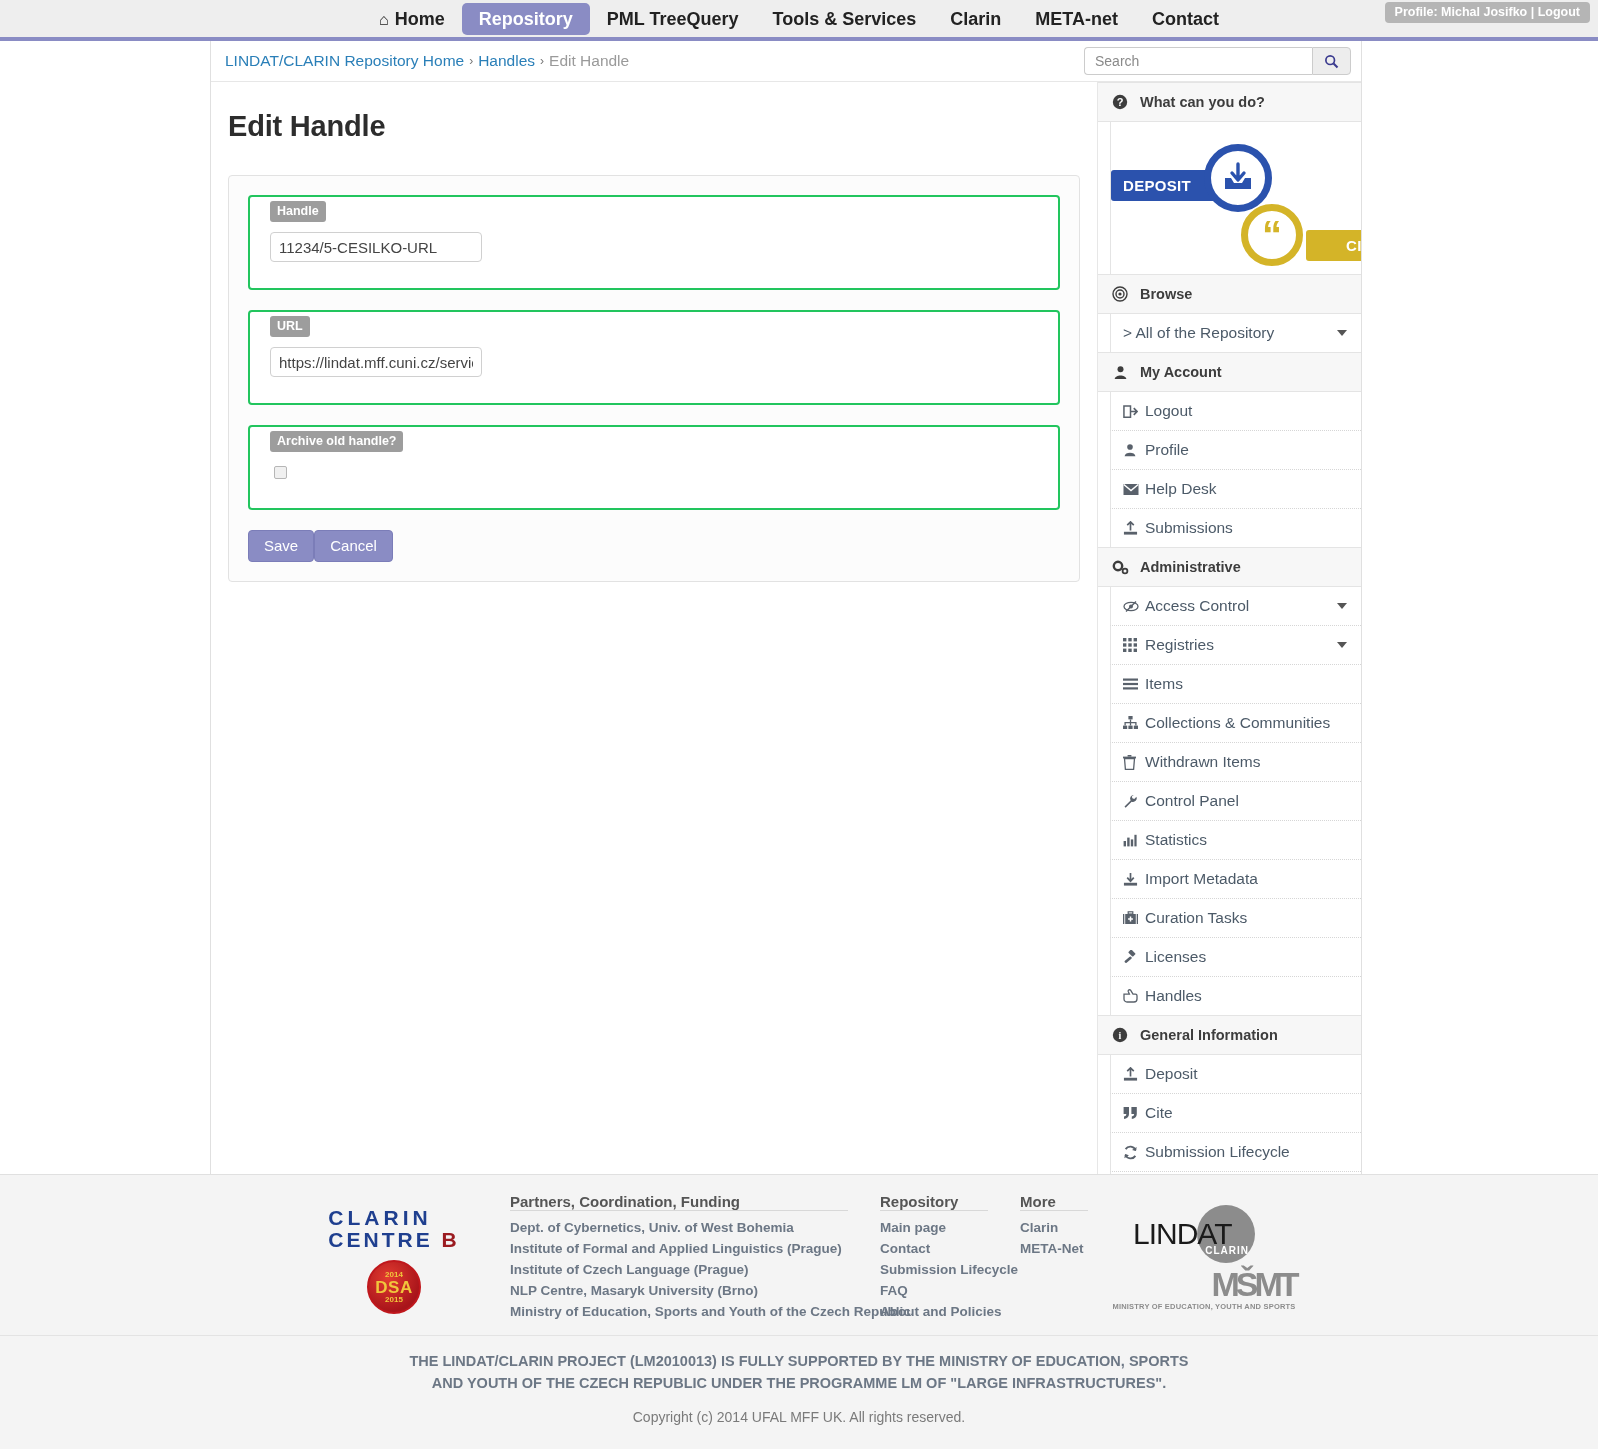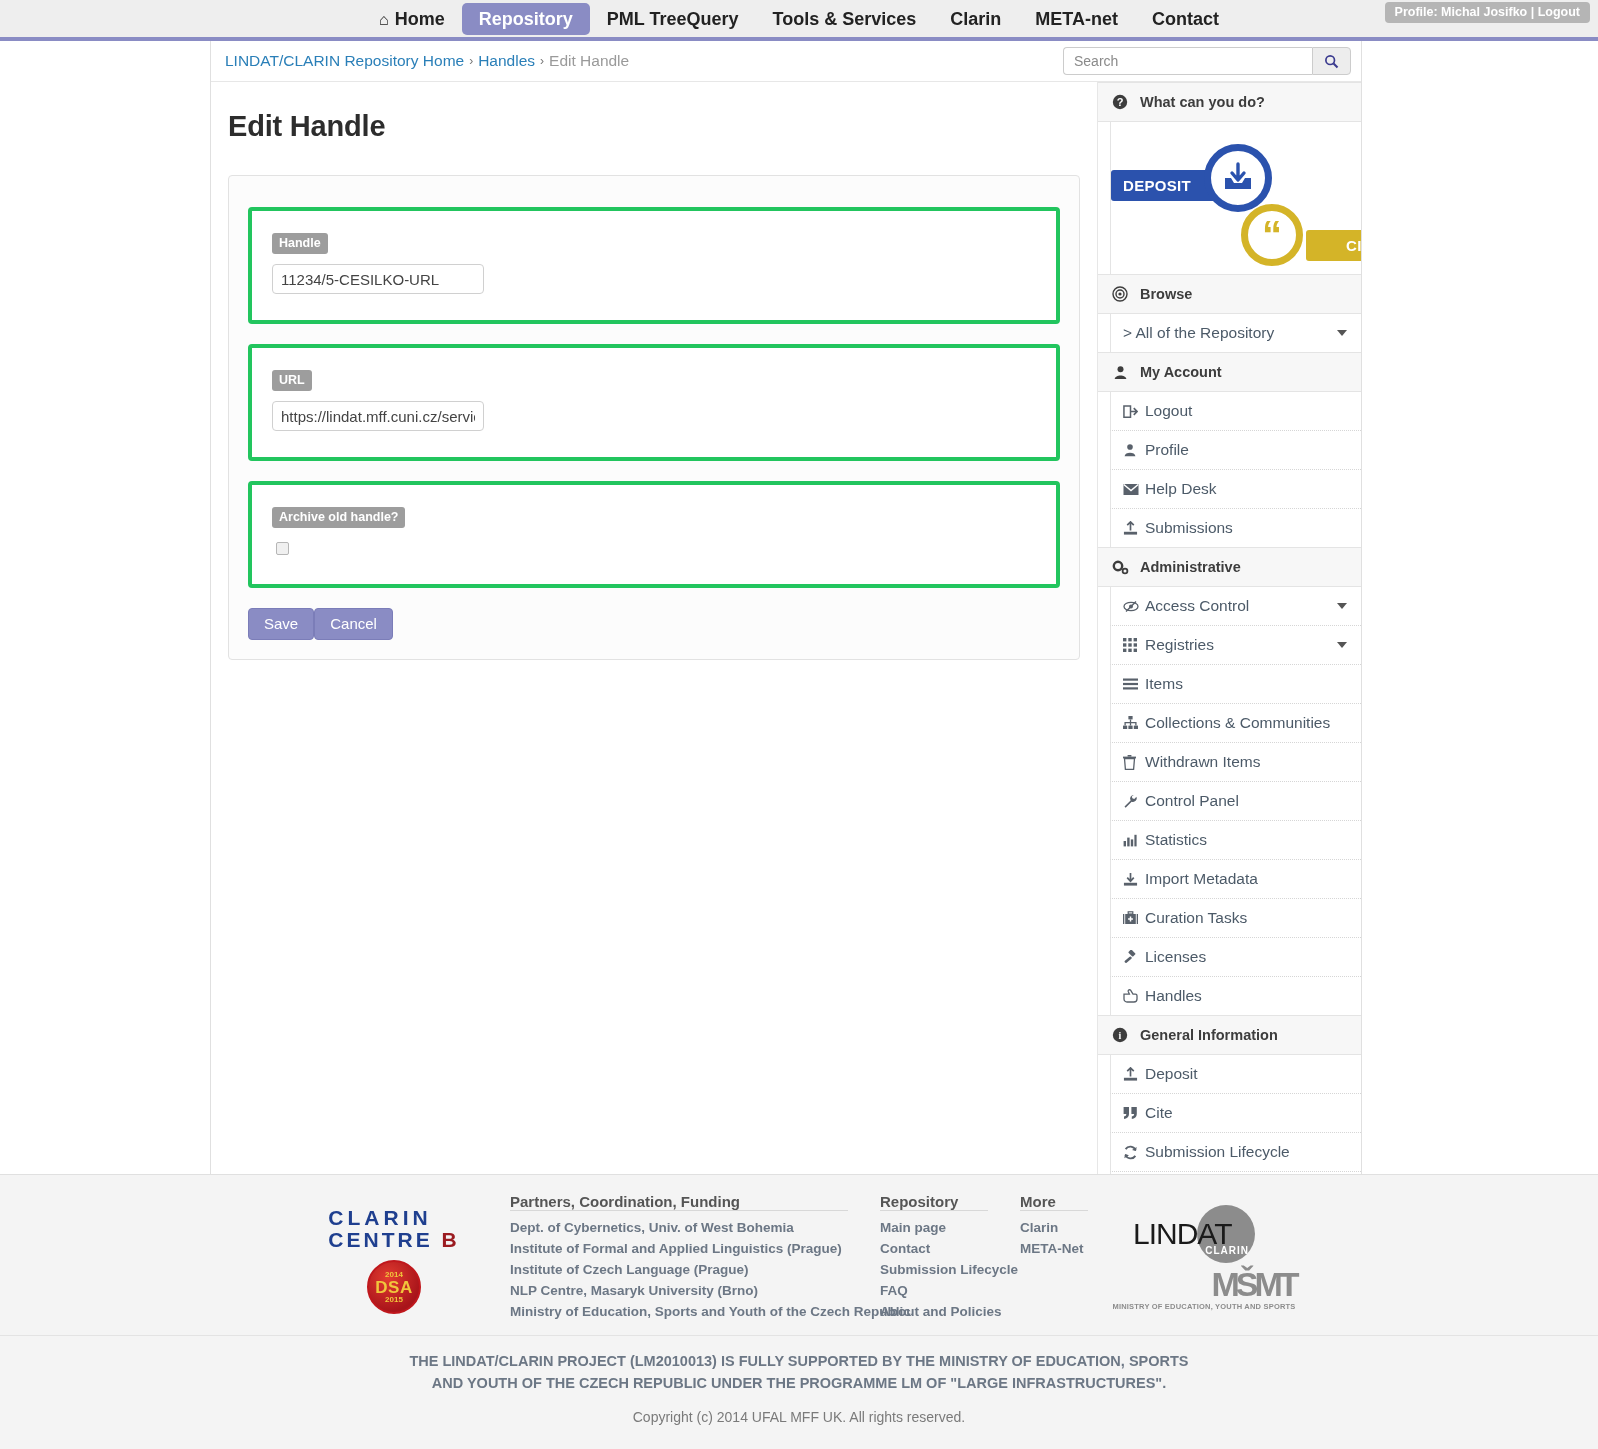--- a/index.html
+++ b/index.html
@@ -58,21 +58,21 @@
   .crumbs{ margin-left:14px; font-size:15.5px; color:#999; display:flex; align-items:center;text-align:center; }
   .crumbs a{ color:#2a7fb8; text-decoration:none; cursor:pointer; }
   .crumb-sep{ margin:0 5px; color:#777; font-size:12px; }
   .crumb-cur{ color:#9a9a9a; }
 
   .searchwrap{
     position:absolute; right:10px; top:6px;
     display:flex; height:28px;
   }
   .searchwrap input{
-    width:249px; height:28px;
+    width:228px; height:28px;
     border:1px solid #ccc; border-right:none;
     border-radius:4px 0 0 4px;
     padding:0 10px; font-size:14px; color:#555;
     font-family:"Liberation Sans", sans-serif;
     outline:none; background:#fff;
   }
   .searchwrap input::placeholder{ color:#8a8a8a; }
   .searchbtn{
     width:39px; height:28px; background:#ededed;
     border:1px solid #ccc; border-radius:0 4px 4px 0;
@@ -92,24 +92,23 @@
     font-size:29px; font-weight:bold; color:#2d2d2d;
     letter-spacing:-0.2px;
   }
   .panel{
     margin:32px 0 0 17px; width:852px;
     border:1px solid #e2e2e2; border-radius:4px;
     background:#fcfcfc;
     padding:19px;
   }
   .fieldbox{
-    border:4px solid #22c55e; border-radius:4px;
-    background:#fff; padding:22px 20px 26px 20px;
+    border:2px solid #22c55e; border-radius:4px;
+    background:#fff; padding:4px 20px 26px 20px;
     margin-bottom:20px;
-    margin-top:12px;
   }
   .flabel{
     display:inline-block;
     background:#9d9d9d; color:#fff;
     font-weight:bold; font-size:12.5px;
     padding:3px 7px 4px 7px; border-radius:3px;
     margin-bottom:10px;
   }
   .finput{
     display:block;

